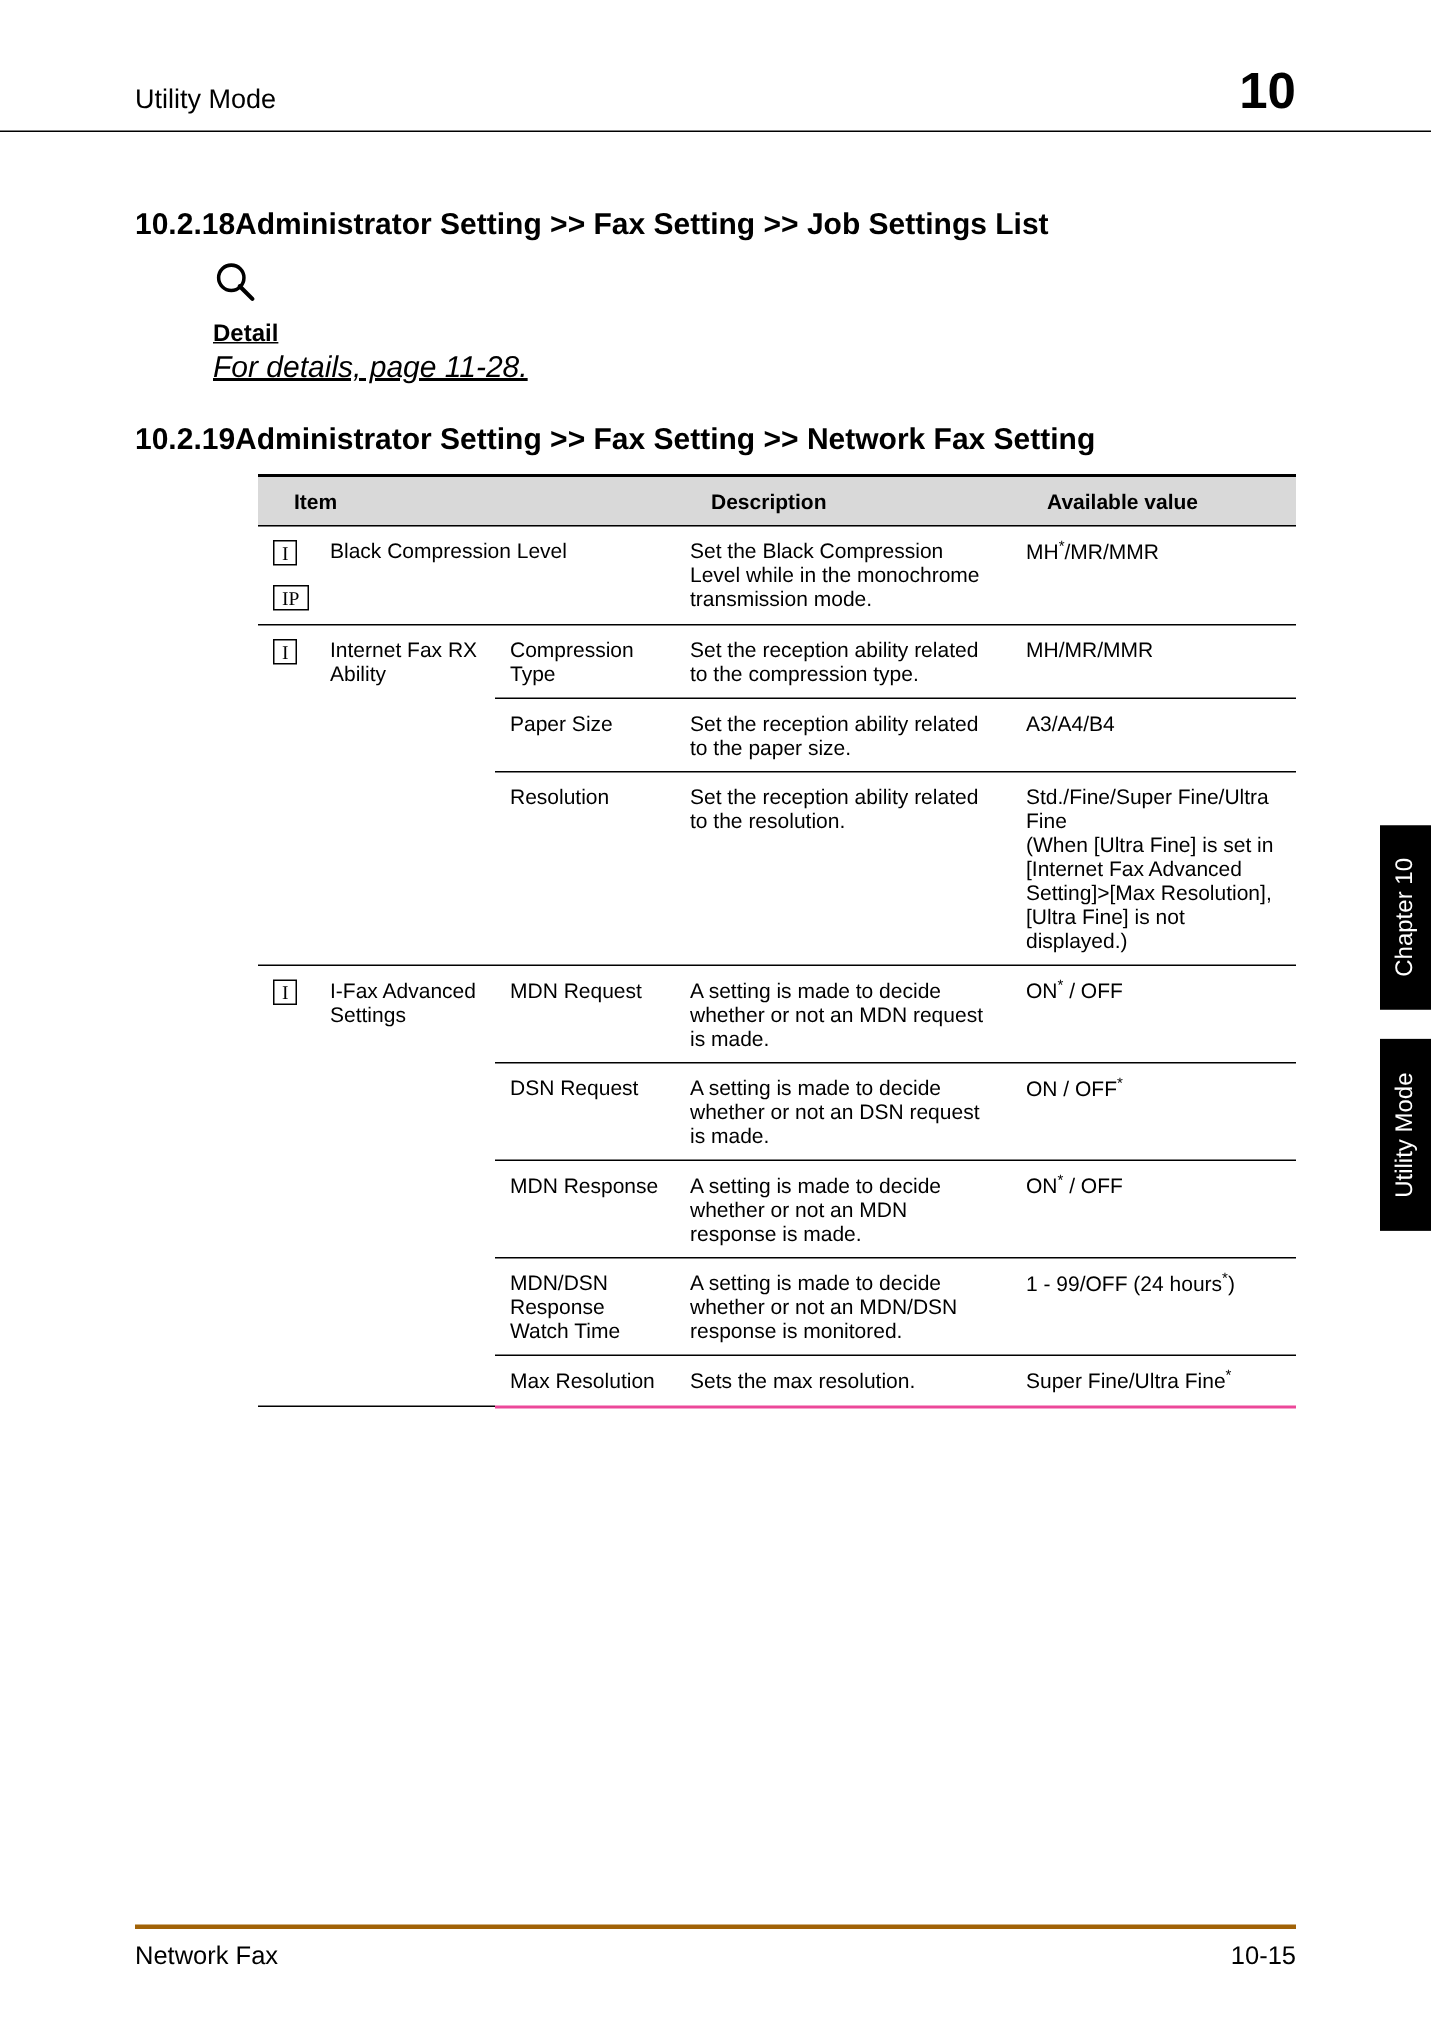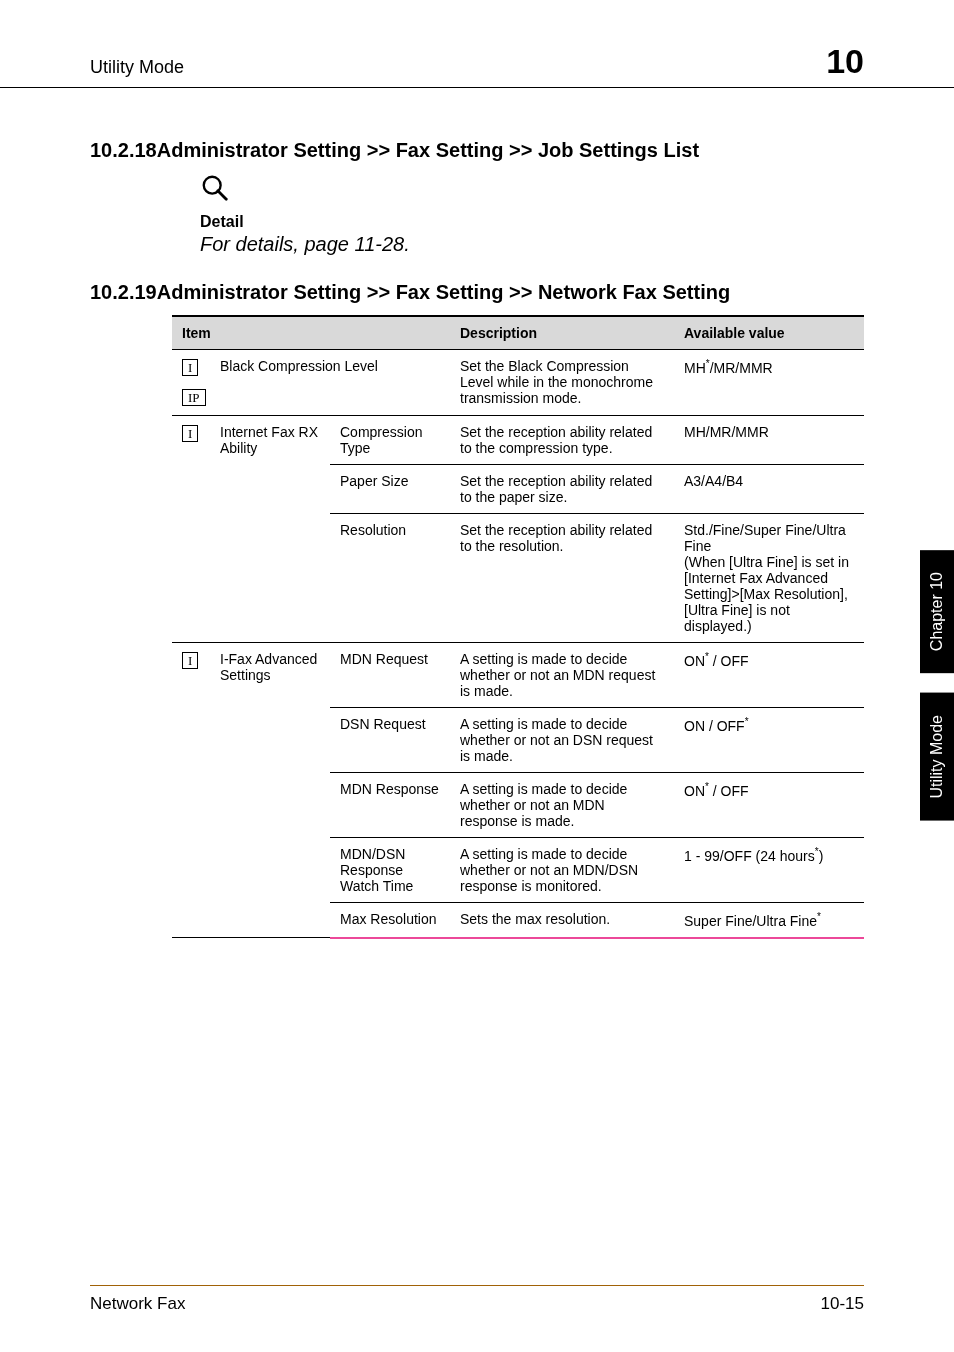--- a/index.html
+++ b/index.html
@@ -8,33 +8,33 @@
 
   
   .hdr { position: absolute; top: 42px; left: 0; right: 0; }
   .hdr-line { display: flex; justify-content: space-between; align-items: baseline; padding: 0 90px 6px 90px; border-bottom: 1px solid #000; }
   .hdr-title { font-size: 18px; }
   .hdr-num { font-size: 34px; font-weight: 700; text-align: center; }
 
   .content { position: absolute; top: 120px; left: 90px; right: 90px; }
 
   h2.section { font-size: 20px; font-weight: 700; margin: 18px 0 10px 0; line-height: 1.25; }
-  .indent { margin-left: 110px; }
+  .indent { margin-left: 52px; text-decoration: underline; }
 
   .mag { display: inline-block; margin-bottom: 2px; }
   .detail-lbl { font-size: 16px; font-weight: 700; margin-top: 4px; }
   .detail-txt { font-size: 20px; font-style: italic; margin-top: 2px; }
 
   .body-txt { font-size: 17px; margin: 14px 0 18px 0; }
 
   .indent2 { margin-left: 82px; }
 
   
   table { border-collapse: collapse; width: 100%; font-size: 14px; }
-  th { background: #d9d9d9; font-weight: 700; text-align: left; padding: 8px 10px; border-top: 2px solid #000; border-bottom: 1px solid #000; }
+  th { background: #d9d9d9; font-weight: 700; text-align: left; padding: 8px 24px; border-top: 2px solid #000; border-bottom: 1px solid #000; }
   td { padding: 8px 10px; vertical-align: top; border-bottom: 1px solid #000; }
   tr.medium-top td { border-top: 1px solid #000; }
   tbody tr:last-child td { border-bottom: 2px solid #ec4899; }
 
   .col-icon { width: 38px; padding-right: 0; }
   .col-a { width: 120px; }
   .col-b { width: 120px; }
   .col-desc { }
   .col-val { width: 190px; }
 
@@ -42,21 +42,21 @@
   .iconbox + .iconbox { margin-top: 8px; display:inline-block }
   .stack { display:flex; flex-direction:column; gap:4px; align-items:flex-start; }
 
   sup { font-size: 10px; vertical-align: super; }
 
   
   .side { position: absolute; right: 0; top: 550px; display:flex; flex-direction:column; gap: 20px; align-items:flex-end; }
   .tab { background: #000; color: #fff; writing-mode: vertical-rl; transform: rotate(180deg); padding: 22px 8px; font-size: 16px; border-radius: 0 0 0 0; }
 
   
-  .ftr { position: absolute; bottom: 38px; left: 90px; right: 90px; border-top: 1px solid #a16207; padding-top: 8px; display:flex; justify-content: space-between; font-size: 17px; align-items: flex-end; }
+  .ftr { position: absolute; bottom: 38px; left: 90px; right: 90px; border-top: 3px solid #a16207; padding-top: 8px; display:flex; justify-content: space-between; font-size: 17px; align-items: flex-end; }
 
   svg.mag-svg { width: 30px; height: 30px; }
 </style>
 </head>
 <body>
 
 <div class="hdr">
   <div class="hdr-line">
     <span class="hdr-title">Utility Mode</span>
     <span class="hdr-num">10</span>

